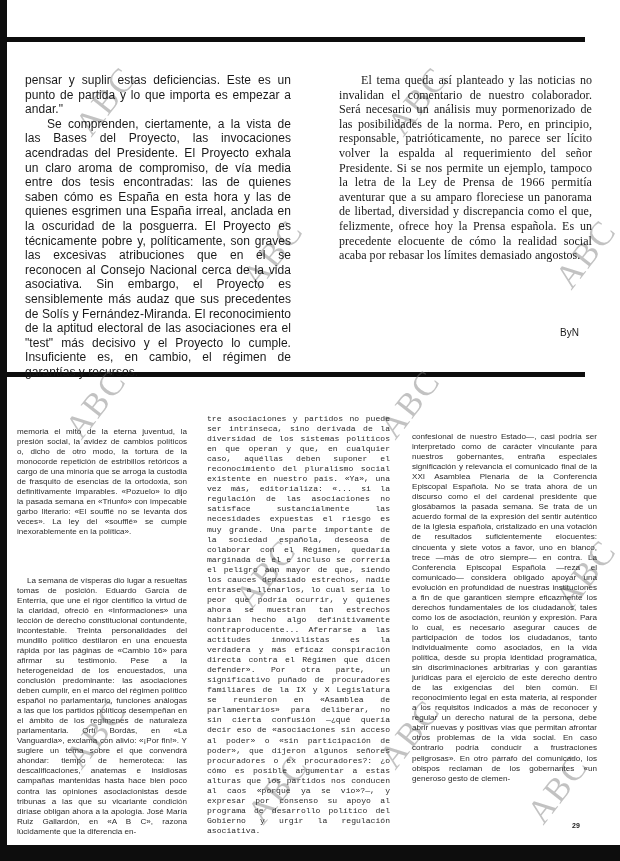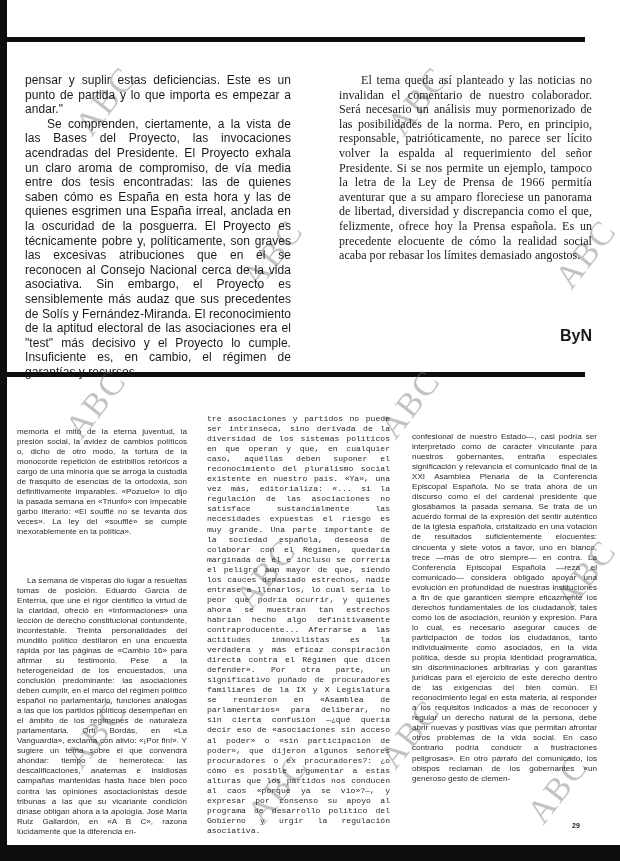--- a/index.html
+++ b/index.html
@@ -9,21 +9,21 @@
   .rule.top { top:37px; width:578px; height:5px; }
   .rule.mid { top:372px; width:578px; height:5px; }
   .rule.bottom { top:845px; width:613px; height:16px; }
   .col { position:absolute; text-align:justify; }
   .top-col { font-size:12px; line-height:14.6px; letter-spacing:0.05px; }
   .top-col p { margin:0; }
   .top-col p.indent { text-indent:22px; }
   .top-col .b { font-weight:normal; }
   #top-left { left:25px; top:73px; width:266px; }
   #top-right { left:339px; top:73px; width:253px;font-family:Liberation Serif, serif; }
-  .signature { position:absolute; left:560px; top:327px; font-weight:bold; font-size:16px; }
+  .signature { position:absolute; left:560px; top:327px; font-weight:normal; font-size:10px; }
   .low-col { font-size:8.1px; line-height:10.05px; color:#2a2a2a; }
   .low-col p { margin:0; }
   .low-col p.indent { text-indent:10px;margin-top:38px; }
   #low-1 { left:17px; top:427px; width:170px; }
   #low-2 { left:207px; top:414px; width:183px;font-family:Liberation Mono, monospace; }
   #low-3 { left:412px; top:432px; width:185px; }
   .page-number { position:absolute; left:572px; top:822px; font-size:7px; font-weight:bold; }
   .watermark { position:absolute; color:rgba(120,120,120,0.45); font-family:"Liberation Serif", serif; font-size:34px; transform:rotate(-52deg); letter-spacing:2px; pointer-events:none; }
 </style>
 </head>

